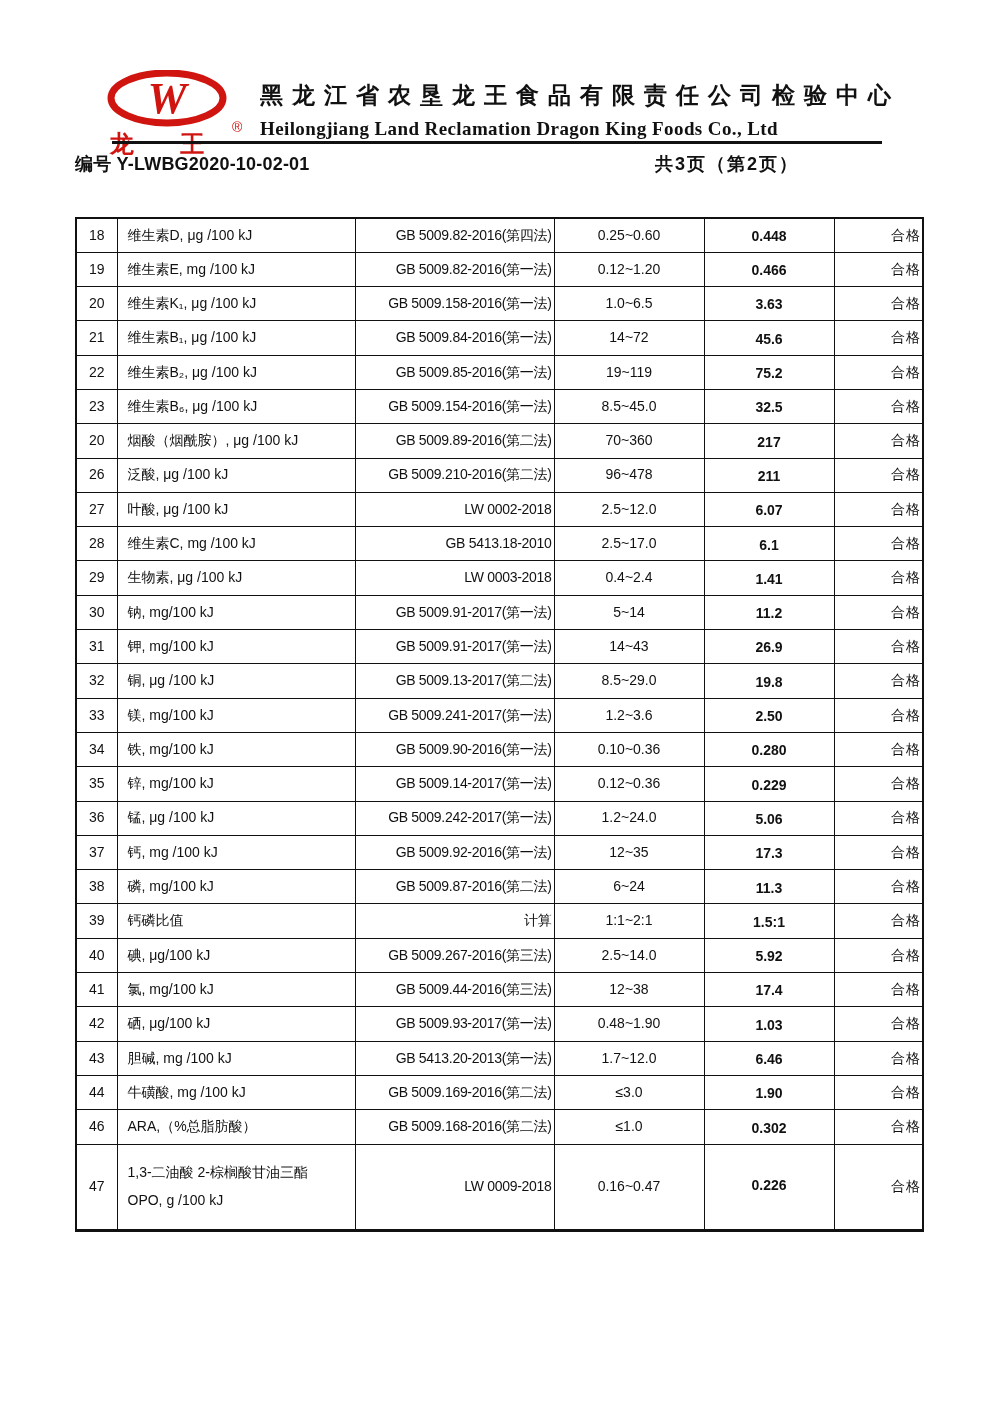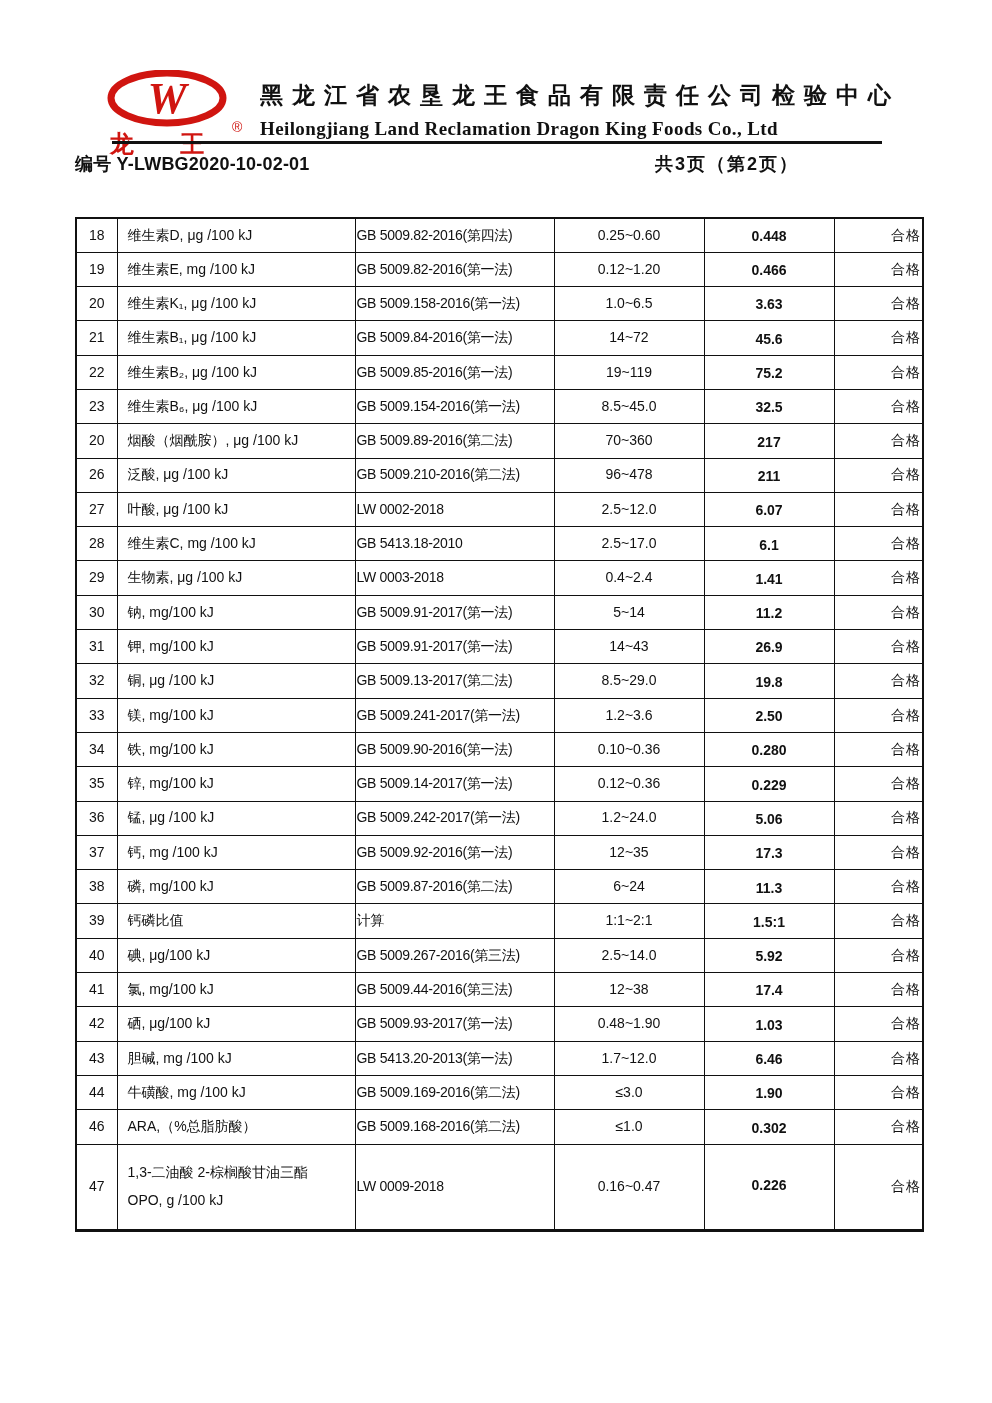--- a/index.html
+++ b/index.html
@@ -31,21 +31,21 @@
   }
   table.report td{
     border:1px solid #111;font-size:14px;overflow:hidden;
     vertical-align:middle;line-height:1.25;
   }
   tr.row{height:34.3px;}
   tr.row.tall{height:86px;}
   td.c-no{text-align:center;font-size:14px;}
   td.c-item{padding-left:10px;padding-right:2px;font-size:13.5px;letter-spacing:0;}
   td.c-item .l2{margin-top:10px;}
-  td.c-method{padding-right:2px;font-size:13.5px;letter-spacing:-0.3px;}
+  td.c-method{padding-right:2px;font-size:13.5px;letter-spacing:-0.3px;text-align:right;}
   td.c-range{text-align:center;font-size:14px;}
   td.c-value{text-align:center;font-size:14px;vertical-align:top;padding-top:4px;font-weight:bold;}
   tr.tall td.c-value{vertical-align:middle;padding-top:0;}
   td.c-result{text-align:right;font-size:14px;letter-spacing:1px;padding-left:23px;}
 </style>
 </head>
 <body>
 
 <div class="page">
 

